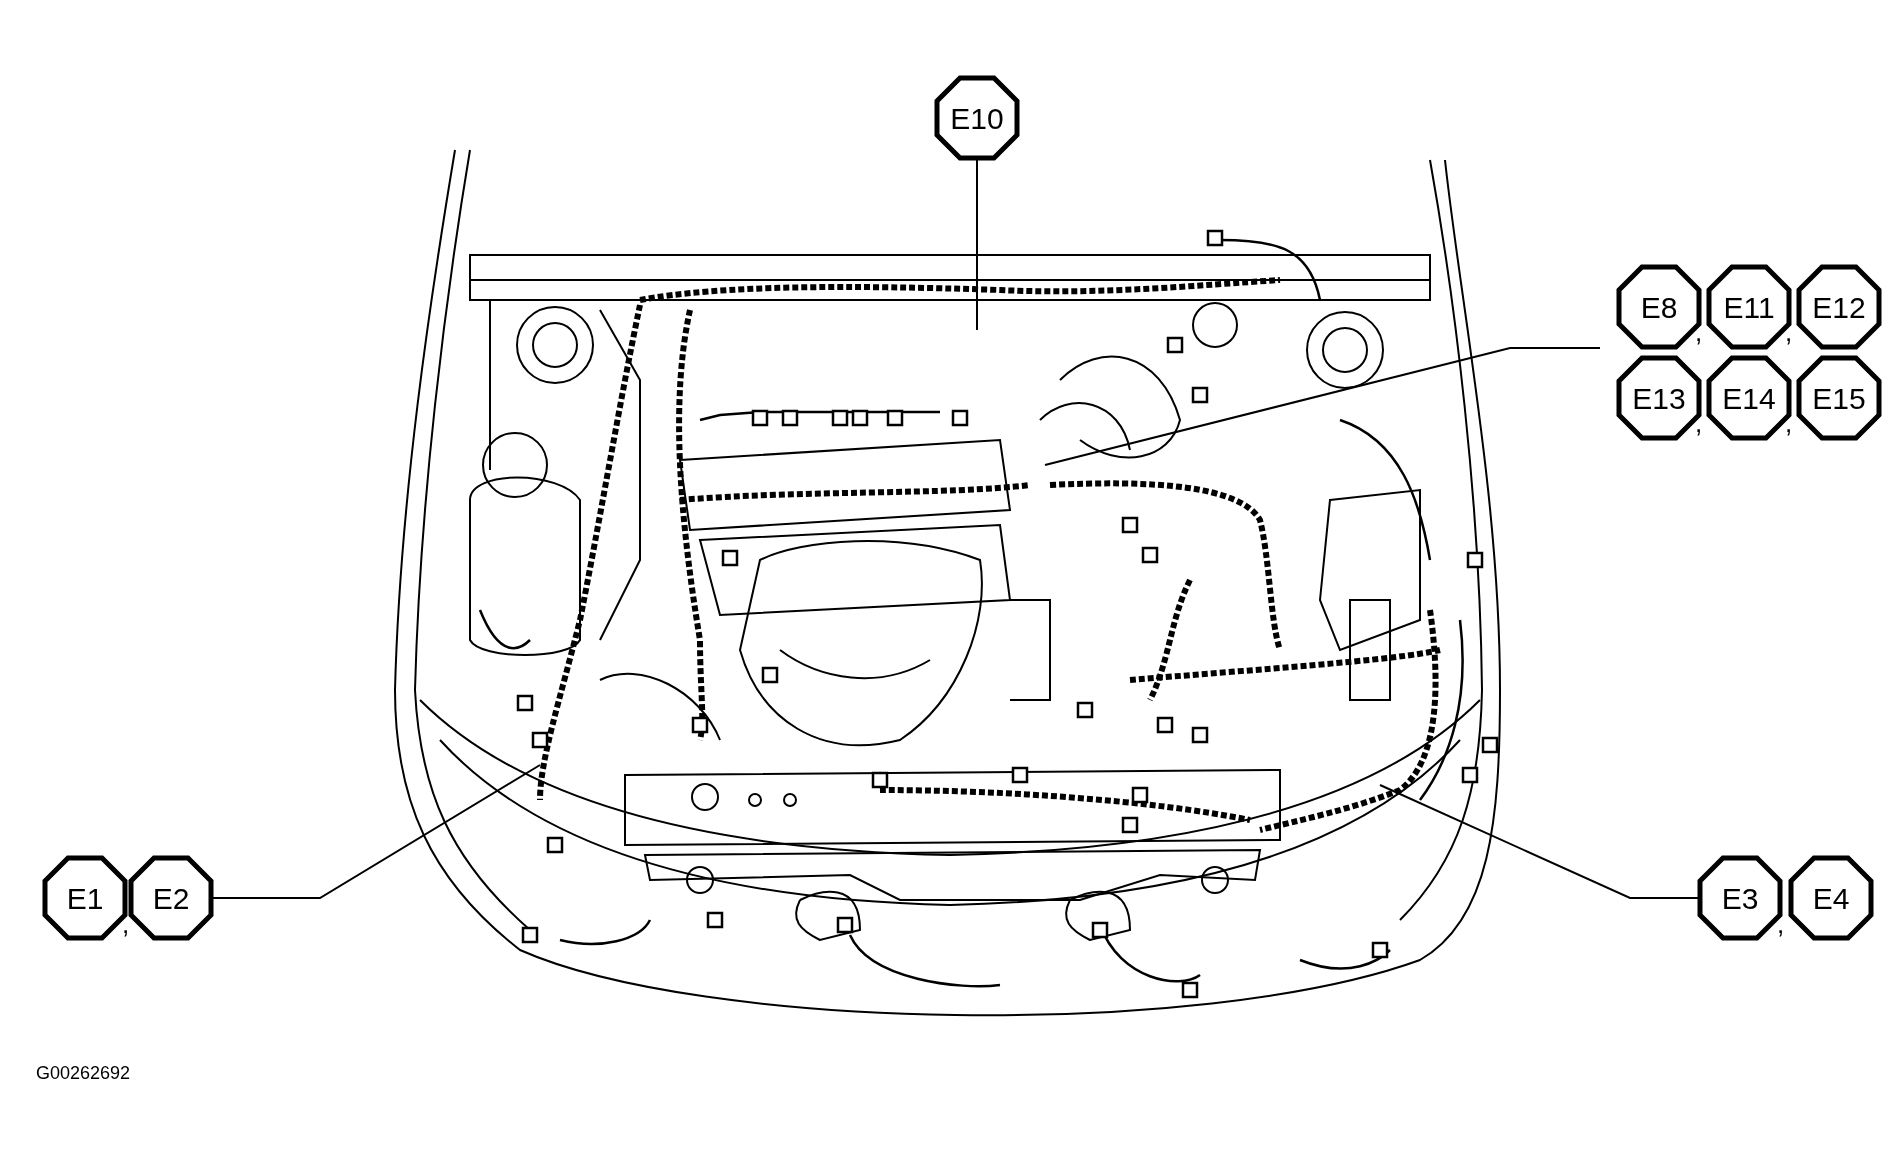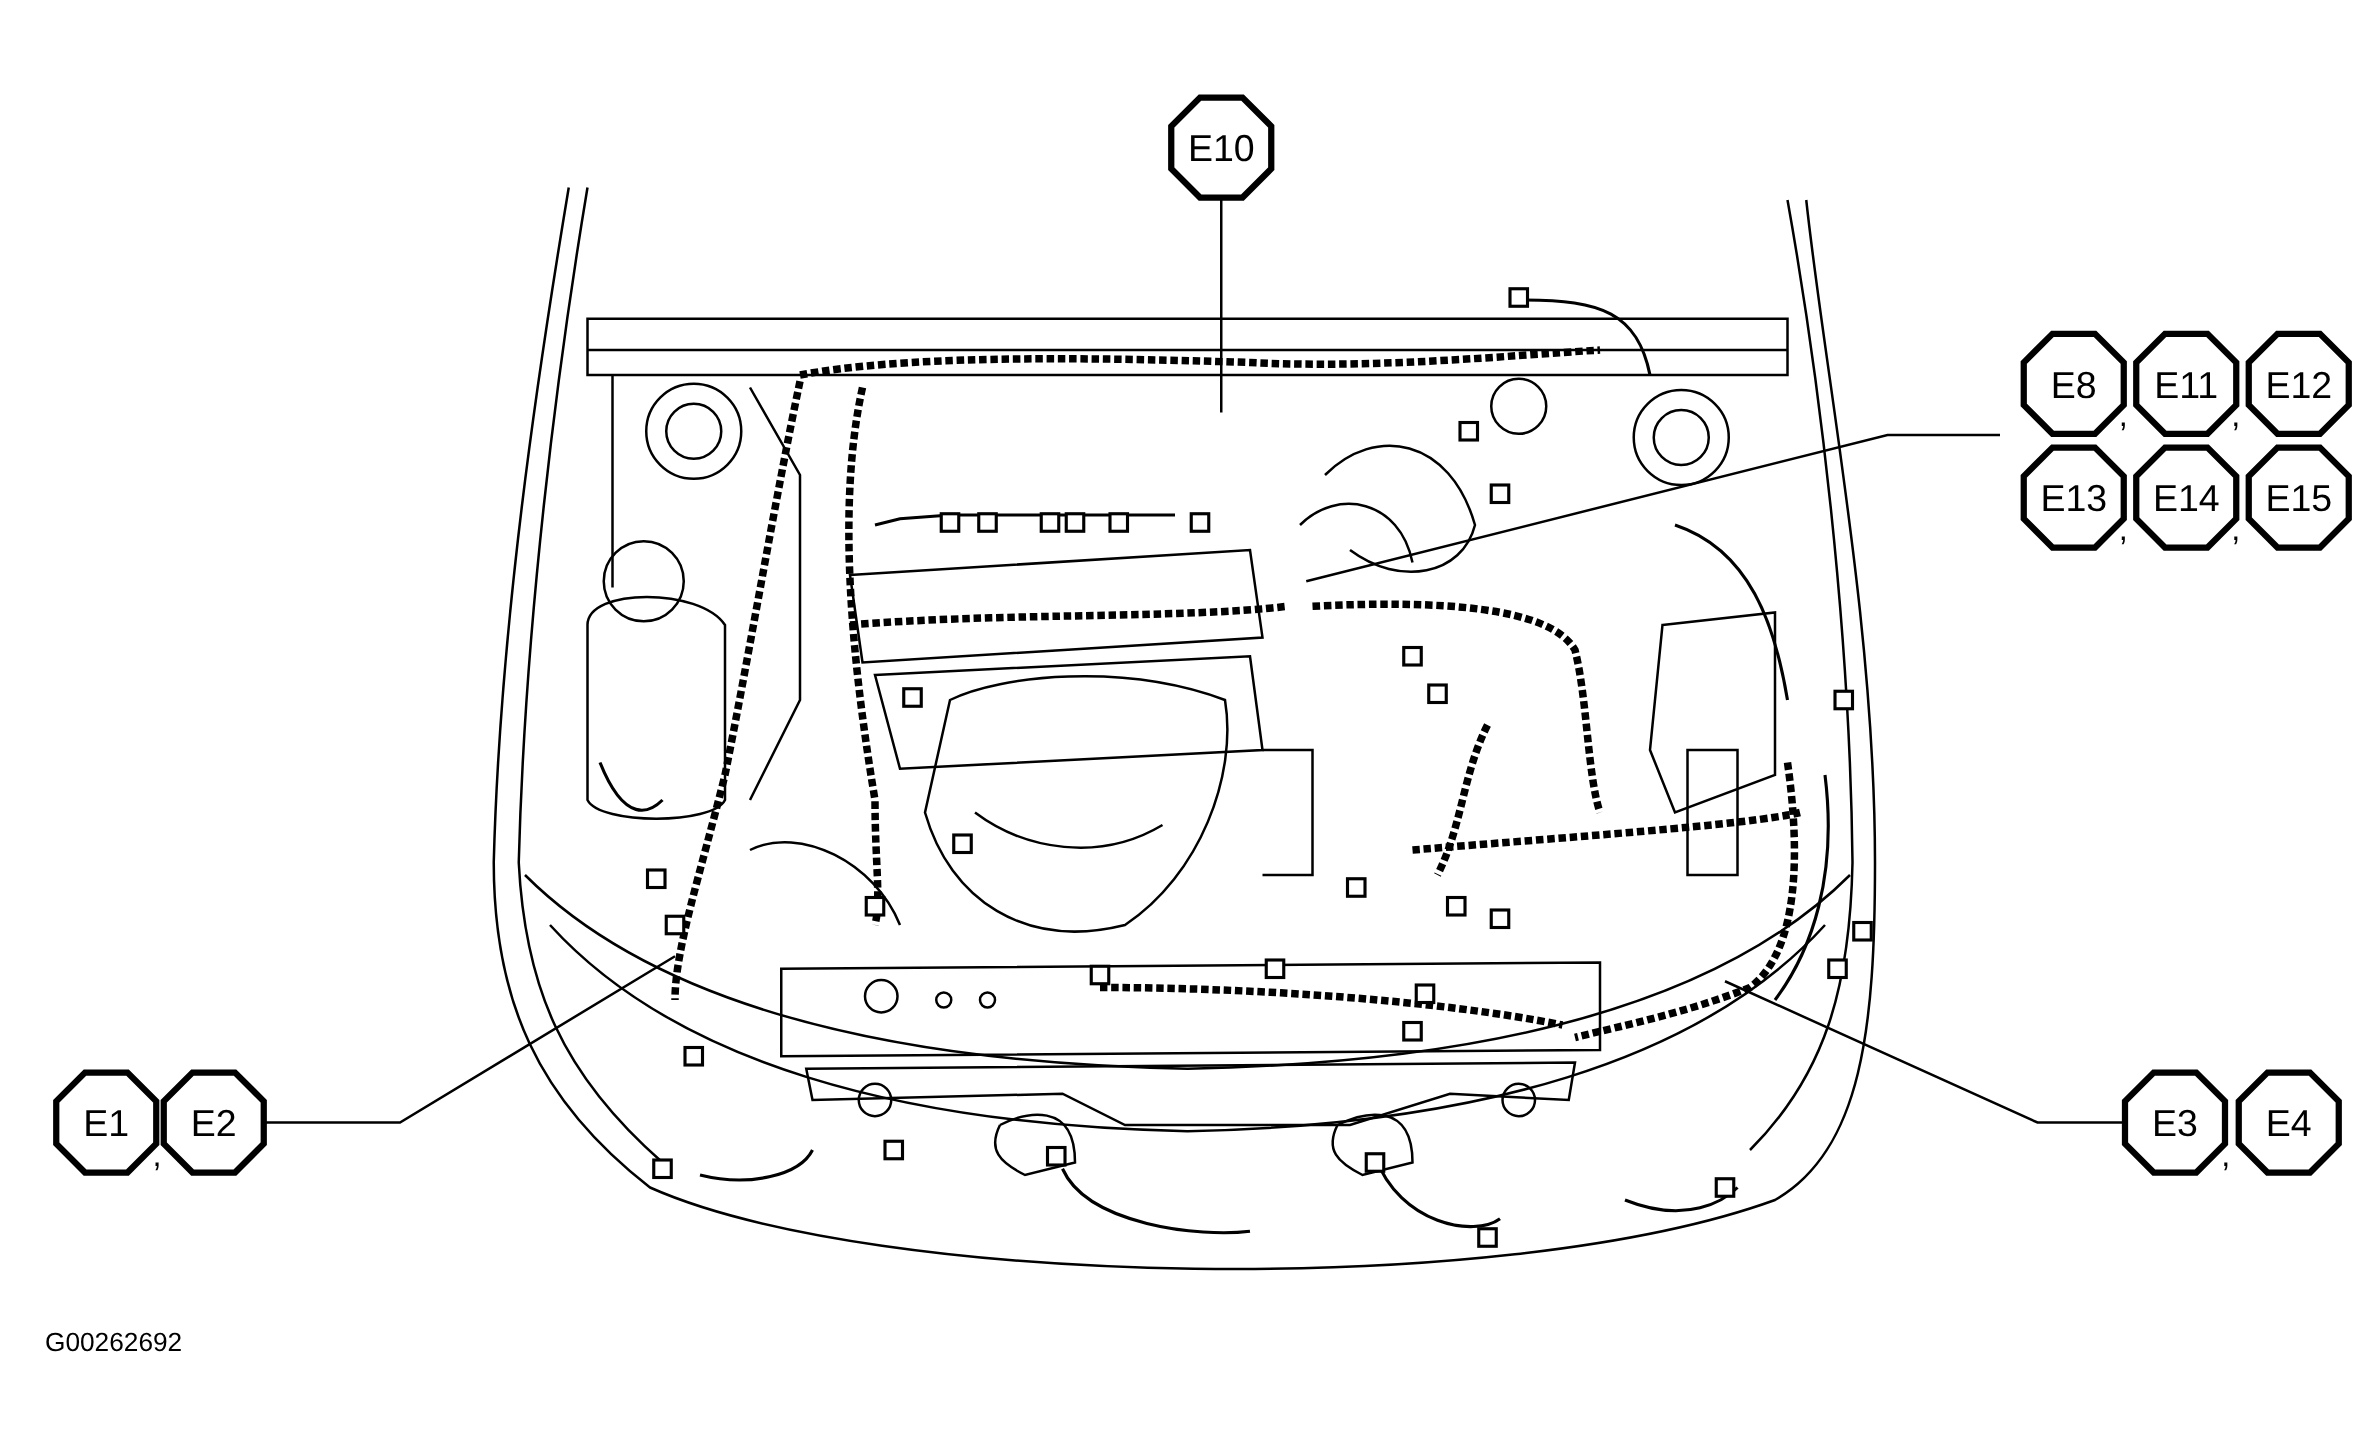--- a/index.html
+++ b/index.html
@@ -1,20 +1,20 @@
 <!DOCTYPE html>
 <html><head>
 <meta charset="utf-8">
 <style>
   html, body { margin:0; padding:0; background:#ffffff; }
   body { width:1894px; height:1153px; position:relative; overflow:hidden; font-family:"Liberation Sans", sans-serif; }
   #diagram { position:absolute; left:0; top:0; width:1894px; height:1153px; }
   .label-code { font-family:"Liberation Sans", sans-serif; font-size:30px; fill:#000; }
   .comma { font-family:"Liberation Sans", sans-serif; font-size:26px; fill:#000; }
-  .figure-id { position:absolute; left:36px; top:1063px; font-size:21px; color:#000; font-family:"Liberation Sans", sans-serif; }
+  .figure-id { position:absolute; left:36px; top:1063px; font-size:18px; color:#000; font-family:"Liberation Sans", sans-serif; }
 </style>
 </head>
 <body>
 
 <svg id="diagram" viewBox="0 0 1894 1153" xmlns="http://www.w3.org/2000/svg">
   <defs>
     <g id="oct">
       <polygon points="-17,-40 17,-40 40,-17 40,17 17,40 -17,40 -40,17 -40,-17" fill="#fff" stroke="#000" stroke-width="5"></polygon>
     </g>
     <g id="conn">

